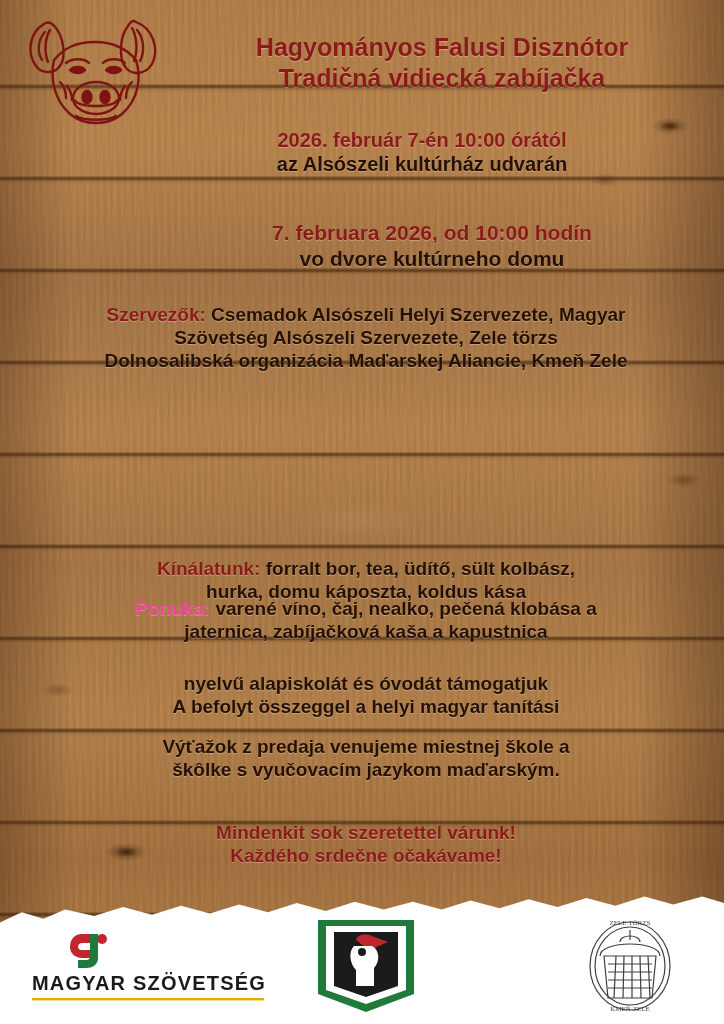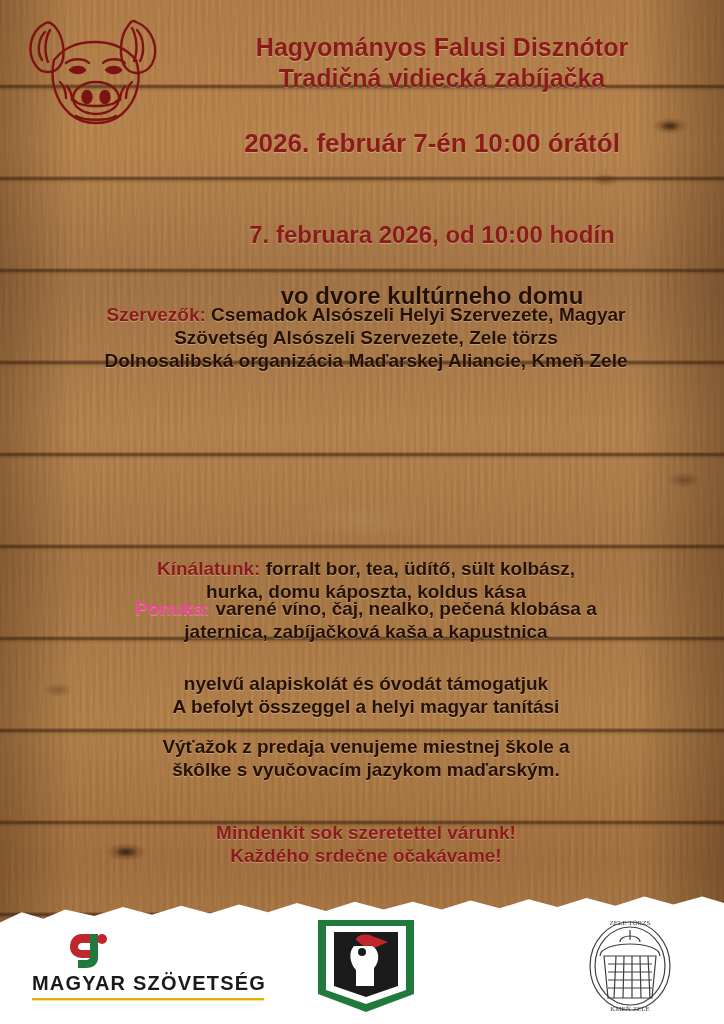--- a/index.html
+++ b/index.html
@@ -86,32 +86,32 @@
   .line {
     line-height: 1.22;
     text-shadow: 0 1px 1px rgba(255,240,220,.35);
   }
 
   .title {
     position: absolute; left: 172px; top: 32px; width: 540px;
     font-size: 25px; font-weight: bold; color: #8b1a1a;
   }
   .date-hu {
-    position: absolute; left: 152px; top: 128px; width: 560px;
-    font-size: 26px; font-weight: bold;
+    position: absolute; left: 142px; top: 128px; width: 560px;
+    font-size: 20px; font-weight: bold;
   }
   .date-hu .l1 { color: #8b1a1a; }
   .date-hu .l2 { color: #241004; }
 
   .date-sk {
     position: absolute; left: 152px; top: 220px; width: 560px;
-    font-size: 24px; font-weight: bold;
+    font-size: 21px; font-weight: bold;
   }
   .date-sk .l1 { color: #8b1a1a; }
-  .date-sk .l2 { color: #241004; margin-top: 32px; }
+  .date-sk .l2 { color: #241004; }
 
   .org {
     position: absolute; left: 26px; top: 303px; width: 680px;
     font-size: 19px; font-weight: bold; color: #241004;
   }
   .org .lead { color: #8b1a1a; }
 
   .offer-hu {
     position: absolute; left: 86px; top: 557px; width: 560px;
     font-size: 19px; font-weight: bold; color: #241004;
@@ -209,20 +209,21 @@
     </g>
   </svg>
 
   <div class="title blk">
     <div class="line">Hagyományos Falusi Disznótor</div>
     <div class="line">Tradičná vidiecká zabíjačka</div>
   </div>
 
   <div class="date-hu blk">
     <div class="line l1">2026. február 7-én 10:00 órától</div>
+    <div class="line l2">az Alsószeli kultúrház udvarán</div>
   </div>
 
   <div class="date-sk blk">
     <div class="line l1">7. februara 2026, od 10:00 hodín</div>
     <div class="line l2">vo dvore kultúrneho domu</div>
   </div>
 
   <div class="org blk">
     <div class="line">
       <span class="lead">Szervezők:</span><span> Csemadok Alsószeli Helyi Szervezete, Magyar</span>

